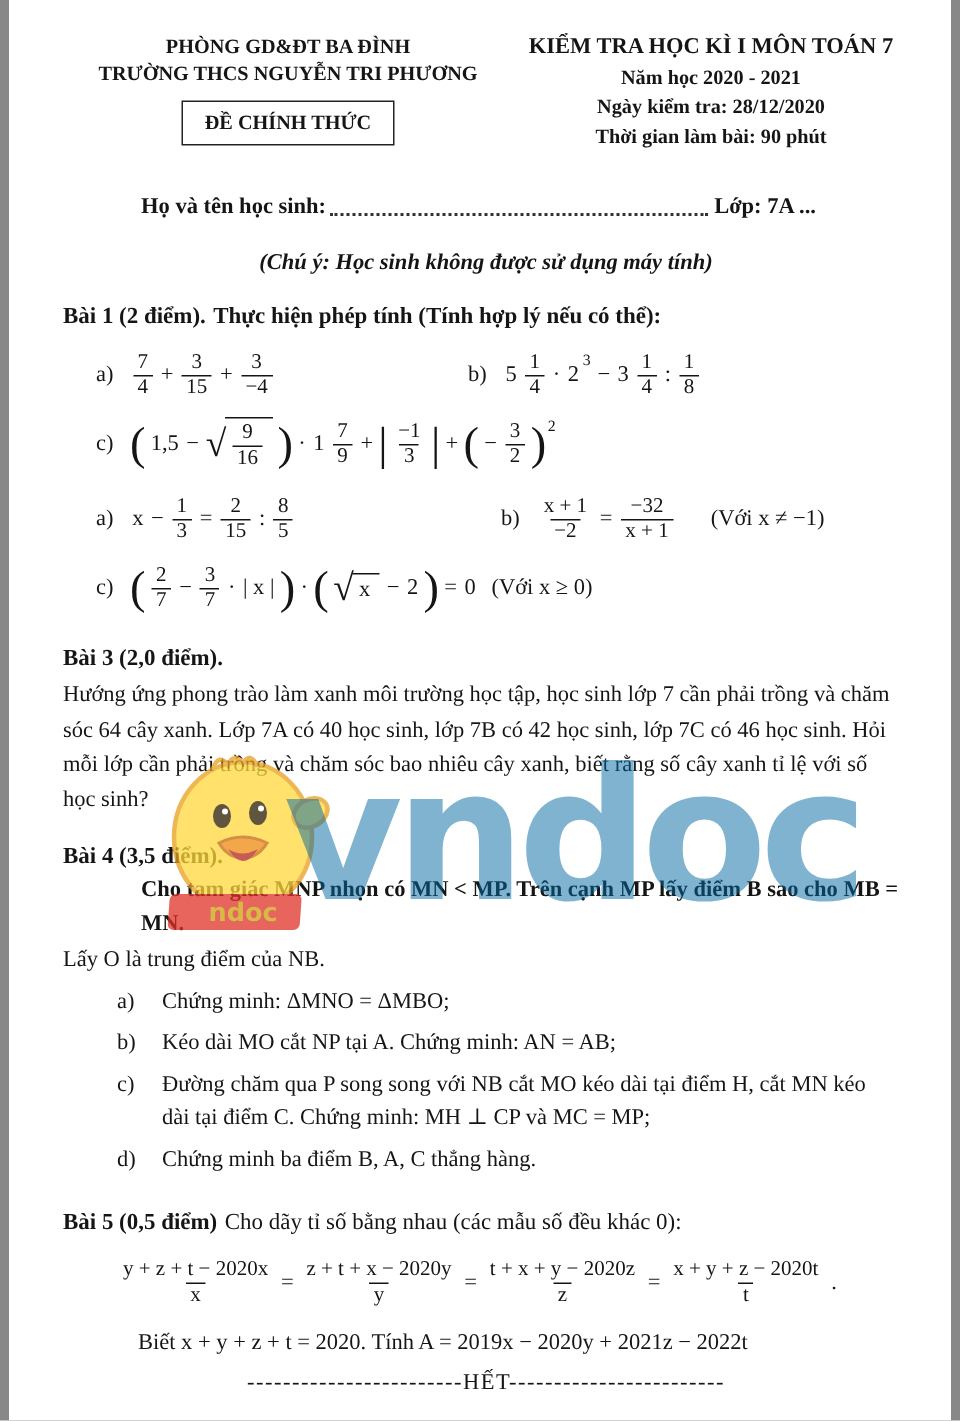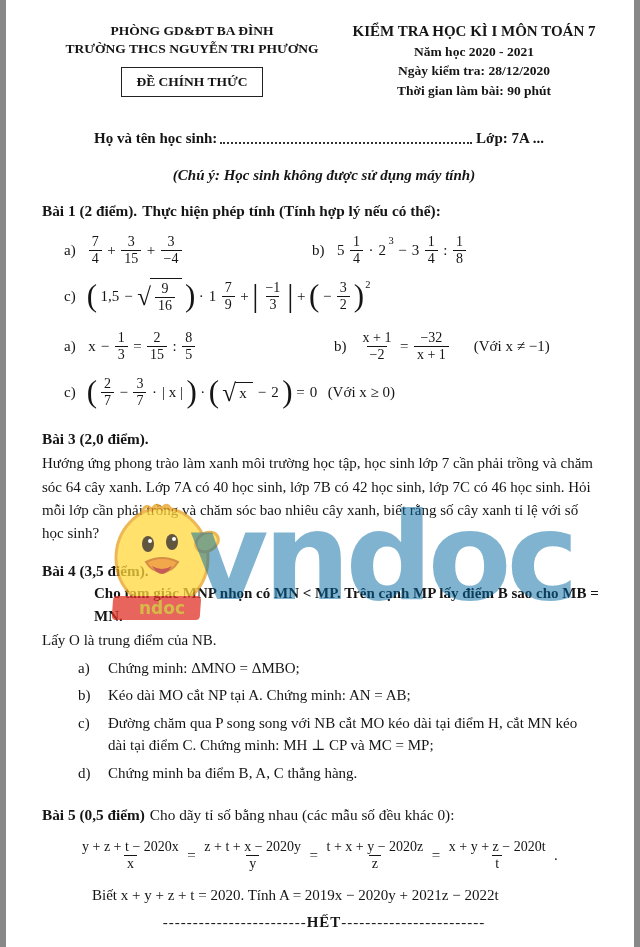--- a/index.html
+++ b/index.html
@@ -48,21 +48,21 @@
   .inline-note { margin-left:22px; white-space:pre; }
   .para { margin:4px 0 0 0; line-height:1.56; text-align:left; padding-right:4px; }
   .indent1 { padding-left:52px;font-weight:bold; }
   .item { display:flex; margin:5px 0 0 36px; line-height:1.5; }
   .item .ilbl { flex:0 0 30px; }
   .item .itxt { flex:1; padding-right:10px; }
   
   .b5-formula { margin-top:8px; padding-left:34px; min-height:46px; }
   .b5-line2 { margin-top:6px; padding-left:50px; }
   .divider { text-align:center; margin-top:6px; letter-spacing:1px; }
-  .divider .het { font-weight:bold; }
+  .divider .het { font-weight:normal; }
   
   .watermark { position:absolute; left:0; top:0; width:100%; height:100%;
                pointer-events:none; z-index:5; }
   .wm-logo { position:absolute; left:183px; top:496px;
              font-family:"DejaVu Sans","Liberation Sans",sans-serif;
              font-weight:bold; font-size:122px; letter-spacing:-5px;
              color:#0369a1; opacity:0.5; line-height:1; }
   .wm-mascot { position:absolute; left:98px; top:500px; opacity:0.75; }
 </style>
 </head>

